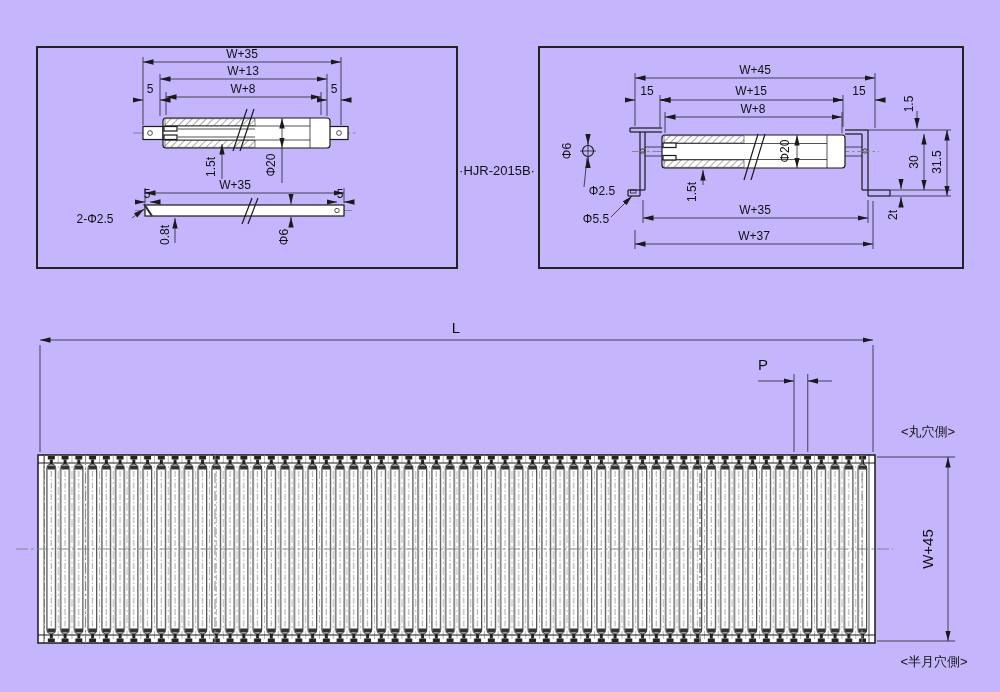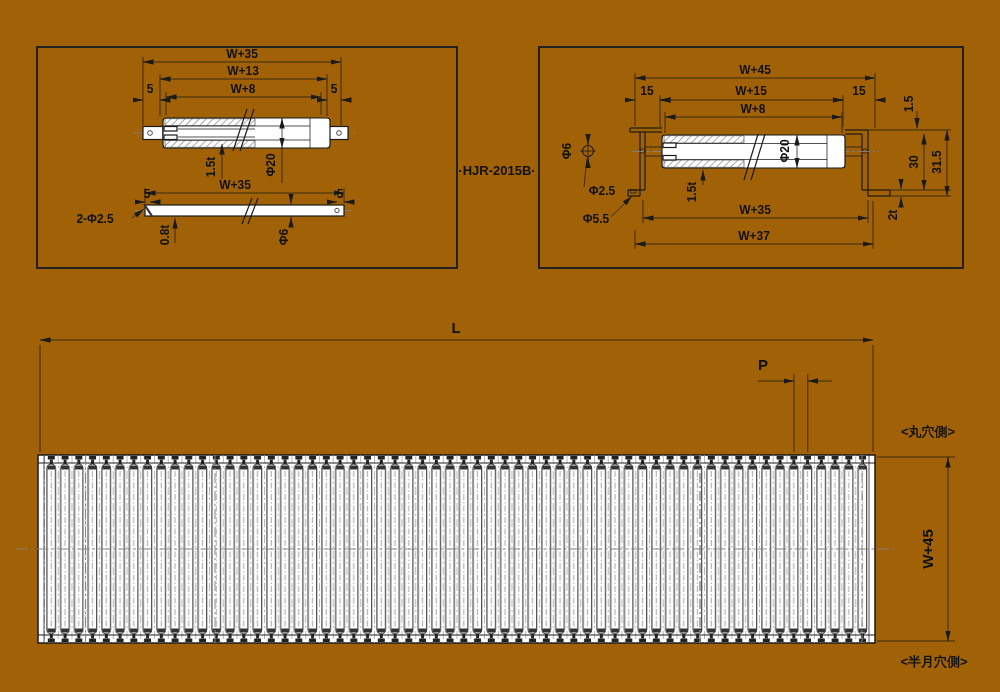--- a/index.html
+++ b/index.html
@@ -1,17 +1,17 @@
 <!DOCTYPE html>
 <html><head>
 <meta charset="utf-8">
 <style>
   html,body{margin:0;padding:0;background:#fff;}
-  .canvas{position:relative;width:1000px;height:692px;background:#a16207;overflow:hidden;
-          font-family:"Liberation Sans", sans-serif;font-weight:bold;}
+  .canvas{position:relative;width:1000px;height:692px;background:#c4b5fd;overflow:hidden;
+          font-family:"Liberation Sans", sans-serif;}
   svg{position:absolute;left:0;top:0;}
   .ln{stroke:#1a1a1a;stroke-width:1.2;fill:none;}
   .lnf{stroke:#1a1a1a;stroke-width:1.2;fill:#fff;}
   .th{stroke:#1a1a1a;stroke-width:0.75;fill:none;}
   .cl{stroke:#808080;stroke-width:0.9;fill:none;stroke-dasharray:12 3 2.5 3;}
   .box{fill:none;stroke:#222;stroke-width:2;}
   .d{font-family:"Liberation Sans",sans-serif;font-size:12px;fill:#111;}
   .big{font-family:"Liberation Sans",sans-serif;font-size:15px;fill:#111;}
   .jp{font-family:"Liberation Sans",sans-serif;font-size:13px;fill:#111;}
   text{user-select:none;}

